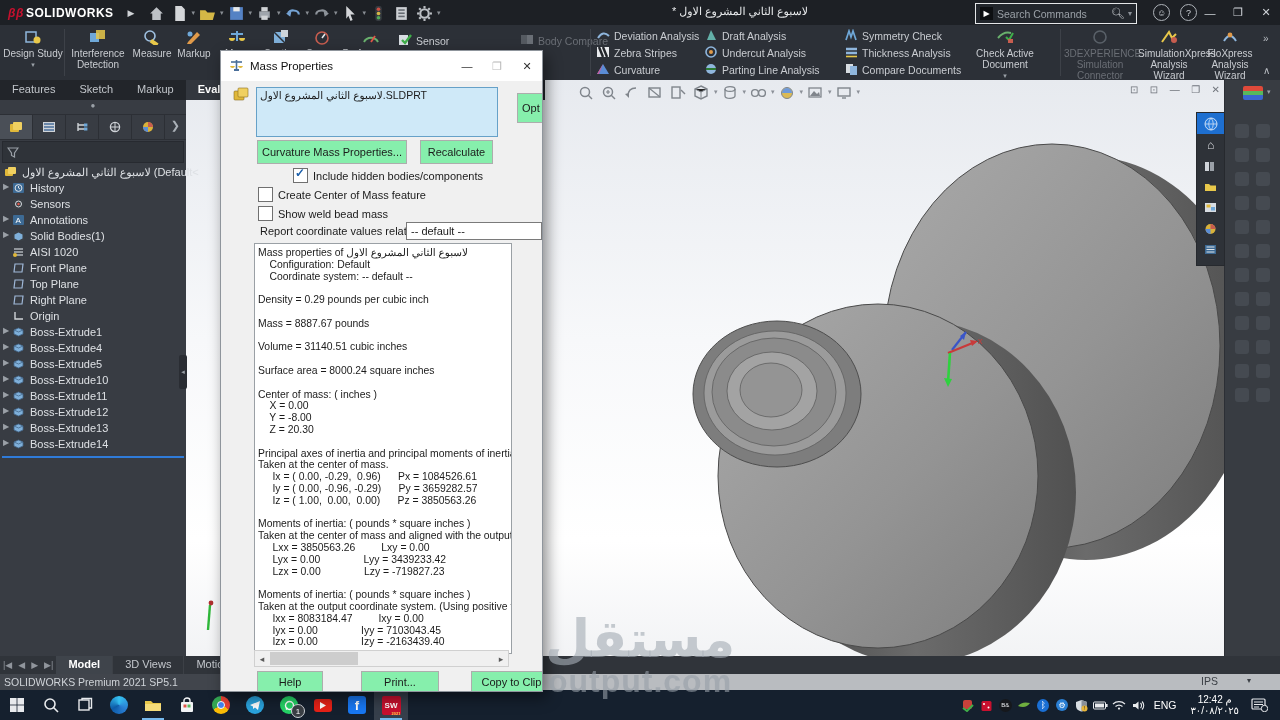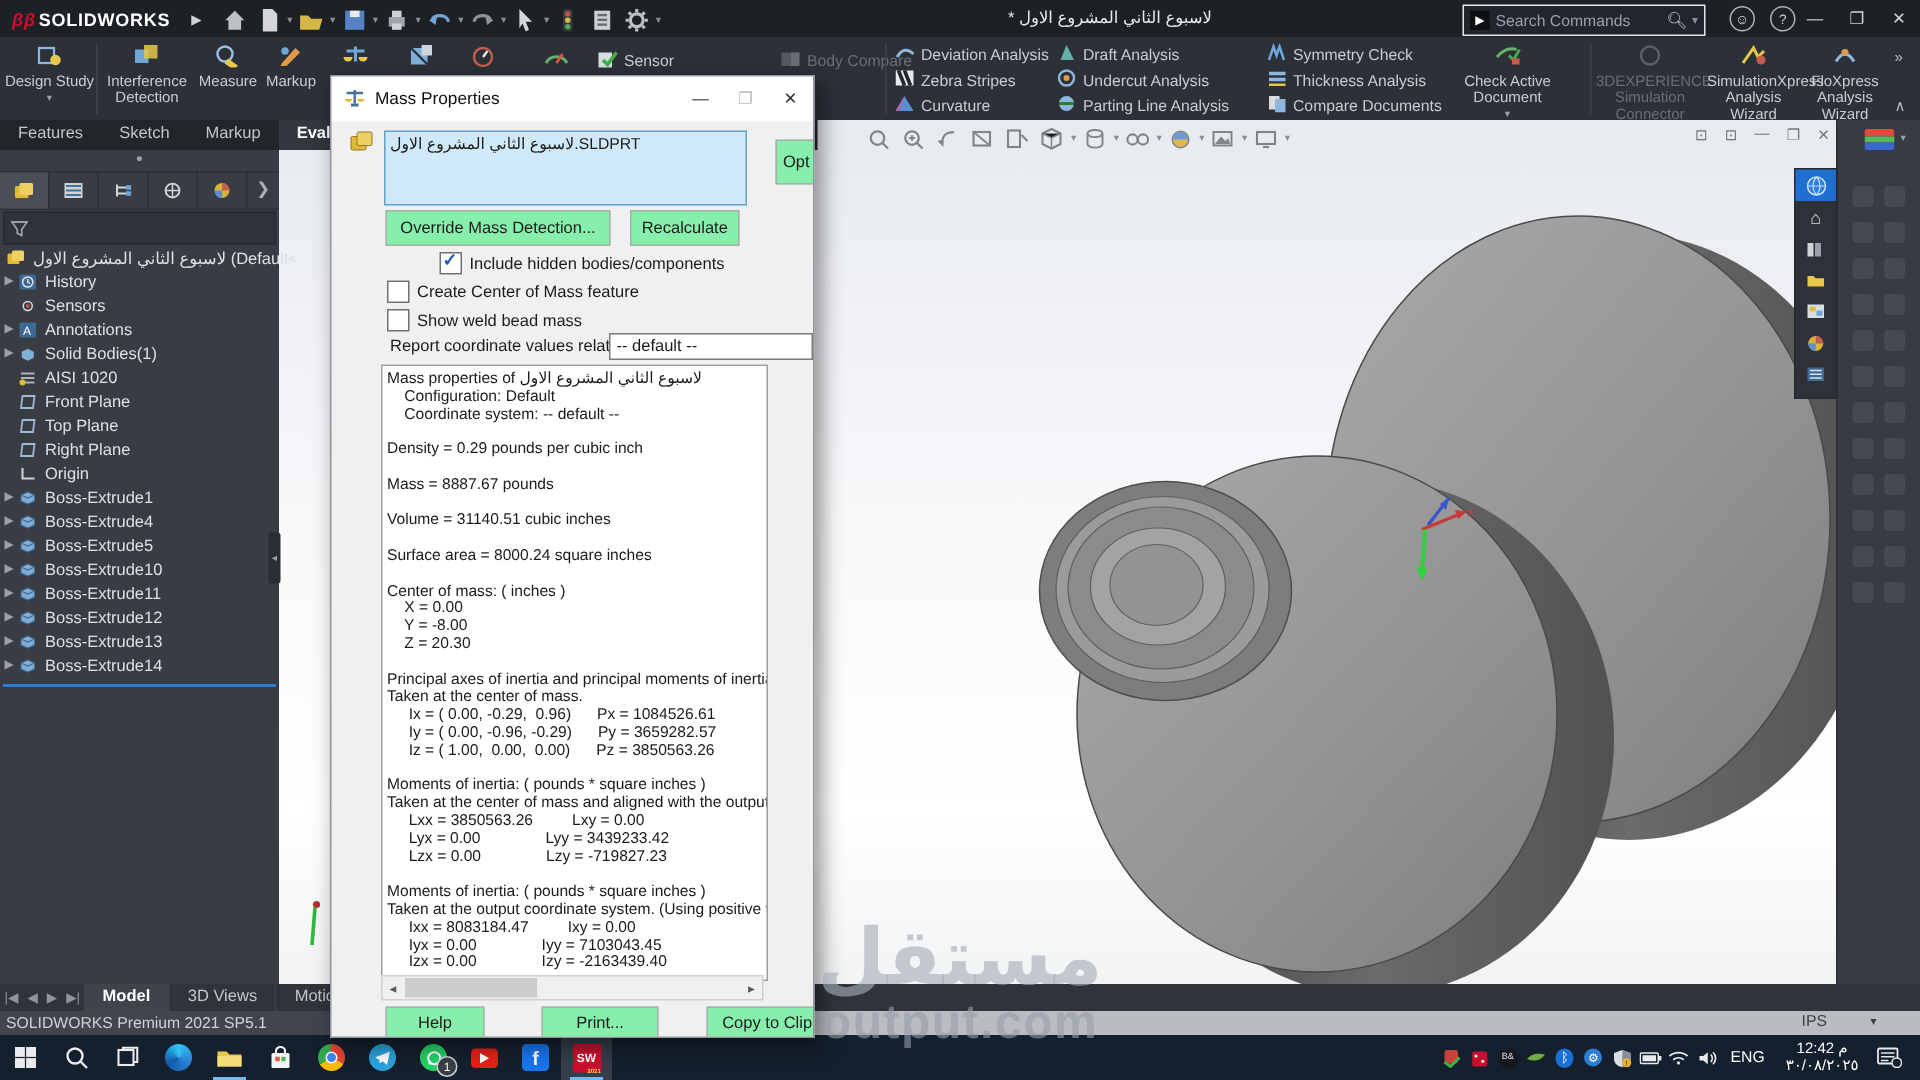--- a/index.html
+++ b/index.html
@@ -790,21 +790,21 @@
     </div>
     <span style="position:absolute;left:12px;top:36px;"><svg width="17" height="15">
           <rect x="1" y="4" width="10" height="9" rx="1" fill="#e0b83a" stroke="#8a6d1e" stroke-width=".6"></rect>
           <rect x="5" y="1" width="10" height="9" rx="1" fill="#f0d060" stroke="#8a6d1e" stroke-width=".6"></rect>
         </svg></span>
     <div class="filebox"><span>لاسبوع الثاني المشروع الاول.SLDPRT</span></div>
     <div class="btn" style="position:absolute;left:296px;top:42px;width:30px;height:28px;justify-content:flex-start;padding-left:4px;">
         <span>Opt</span>
       </div>
     <div class="btn" style="position:absolute;left:36px;top:89px;width:148px;height:22px;">
-        <span>Override Mass Detection...</span>
+        <span>Curvature Mass Properties...</span>
       </div>
     <div class="btn" style="position:absolute;left:199px;top:89px;width:71px;height:22px;">
         <span>Recalculate</span>
       </div>
     <div class="cbrow" style="top:117px;padding-left:35px;">
       <span class="cb checked"></span>
       <span>Include hidden bodies/components</span>
     </div>
     <div class="cbrow" style="top:136px;">
       <span class="cb"></span>

